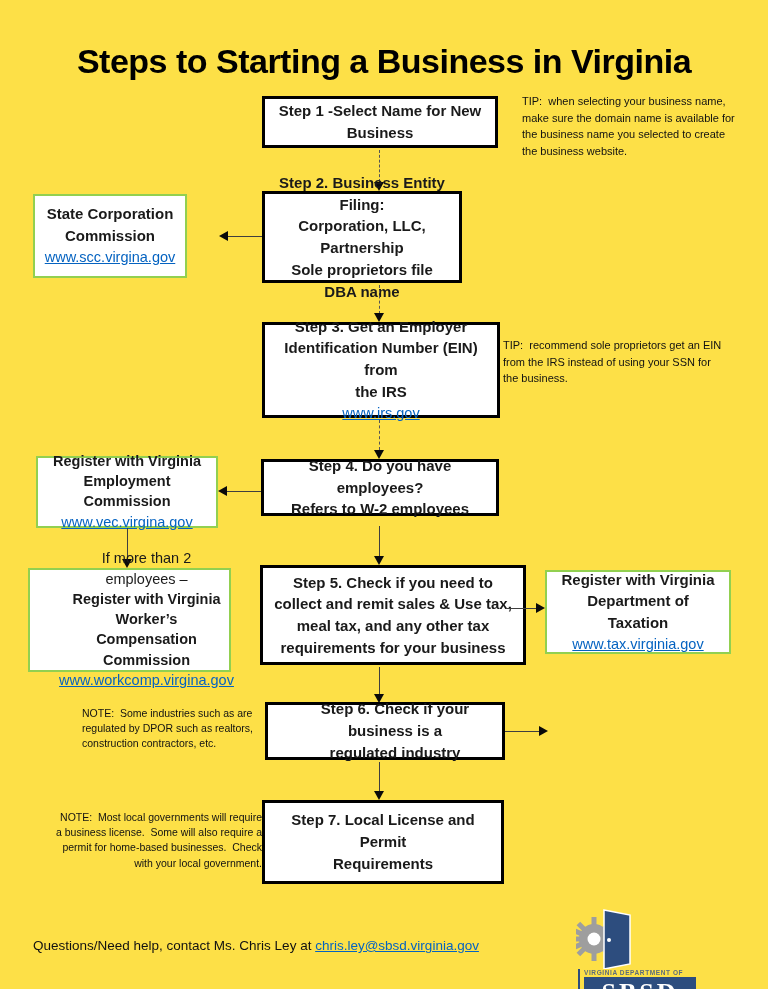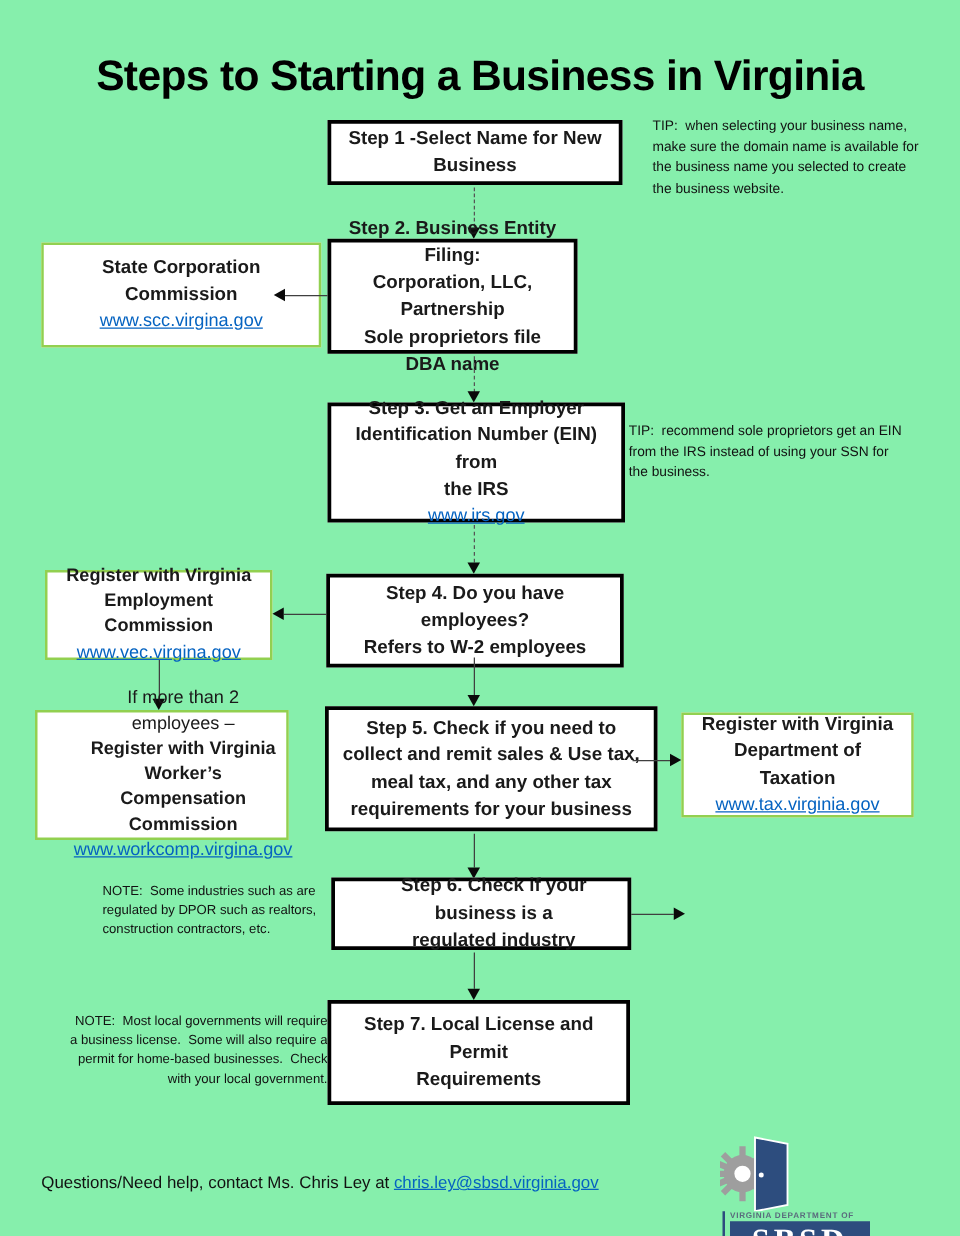--- a/index.html
+++ b/index.html
@@ -4,21 +4,21 @@
 <style>
   :root{
     --green-border:#92d050;
     --link-blue:#0563c1;
     --logo-blue:#2d4d7e;
     --gear-gray:#9e9e9e;
     --line:#3f3f3f;
   }
   *{box-sizing:border-box;margin:0;padding:0;}
   body{background:#ffffff;font-family:"Liberation Sans",sans-serif;color:#1a1a1a;}
-  .page{position:relative;width:768px;height:989px;background:#86efac;overflow:hidden;outline:1px solid #e3e3e3;}
+  .page{position:relative;width:768px;height:989px;background:#fde047;overflow:hidden;outline:1px solid #e3e3e3;}
   .title{position:absolute;top:42px;left:0;width:768px;text-align:center;
          font-size:34px;font-weight:800;letter-spacing:-0.5px;color:#000;}
   .box{position:absolute;background:#fff;display:flex;flex-direction:column;
        align-items:center;justify-content:center;text-align:center;padding:4px 8px;}
   .step-box{border:3.5px solid #000;}
   .green-box{border:2.5px solid var(--green-border);}
   .btext{white-space:pre-wrap;font-weight:bold;font-size:15px;line-height:1.45;color:#1a1a1a;}
   .btext.sm{font-size:14.5px;line-height:1.4;}
   .intro{font-weight:normal;font-size:14.5px;line-height:1.4;white-space:pre-wrap;}
   .link{color:var(--link-blue);text-decoration:underline;font-weight:normal;
@@ -59,21 +59,21 @@
 Business</div>
   </div>
   <div class="tip" style="left:522px;top:93px;width:246px;">TIP:  when selecting your business name,
 make sure the domain name is available for
 the business name you selected to create
 the business website.</div>
 
   <div class="vline dash" style="left:379px;top:150px;height:32px;"></div>
   <div class="ah-down" style="left:374px;top:182px;"></div>
 
-  <div class="box green-box" style="left:33px;top:194px;width:224px;height:84px;">
+  <div class="box green-box" style="left:33px;top:194px;width:154px;height:84px;">
     <div class="btext">State Corporation
 Commission</div>
     <a class="link">www.scc.virgina.gov</a>
   </div>
   <div class="box step-box" style="left:262px;top:191px;width:200px;height:92px;">
     <div class="btext">Step 2. Business Entity Filing:
 Corporation, LLC, Partnership
 Sole proprietors file DBA name</div>
   </div>
   <div class="hline" style="left:228px;top:236px;width:34px;"></div>
@@ -93,21 +93,21 @@
 the business.</div>
 
   <div class="vline dash" style="left:379px;top:420px;height:30px;"></div>
   <div class="ah-down" style="left:374px;top:450px;"></div>
 
   <div class="box green-box" style="left:36px;top:456px;width:182px;height:72px;">
     <div class="btext sm">Register with Virginia
 Employment Commission</div>
     <a class="link">www.vec.virgina.gov</a>
   </div>
-  <div class="box step-box" style="left:261px;top:459px;width:238px;height:75px;">
+  <div class="box step-box" style="left:261px;top:459px;width:238px;height:57px;">
     <div class="btext">Step 4. Do you have employees?
 Refers to W-2 employees</div>
   </div>
   <div class="hline" style="left:227px;top:491px;width:34px;"></div>
   <div class="ah-left" style="left:218px;top:486px;"></div>
 
   <div class="vline" style="left:127px;top:528px;height:31px;"></div>
   <div class="ah-down" style="left:122px;top:559px;"></div>
 
   <div class="vline" style="left:379px;top:526px;height:30px;"></div>

